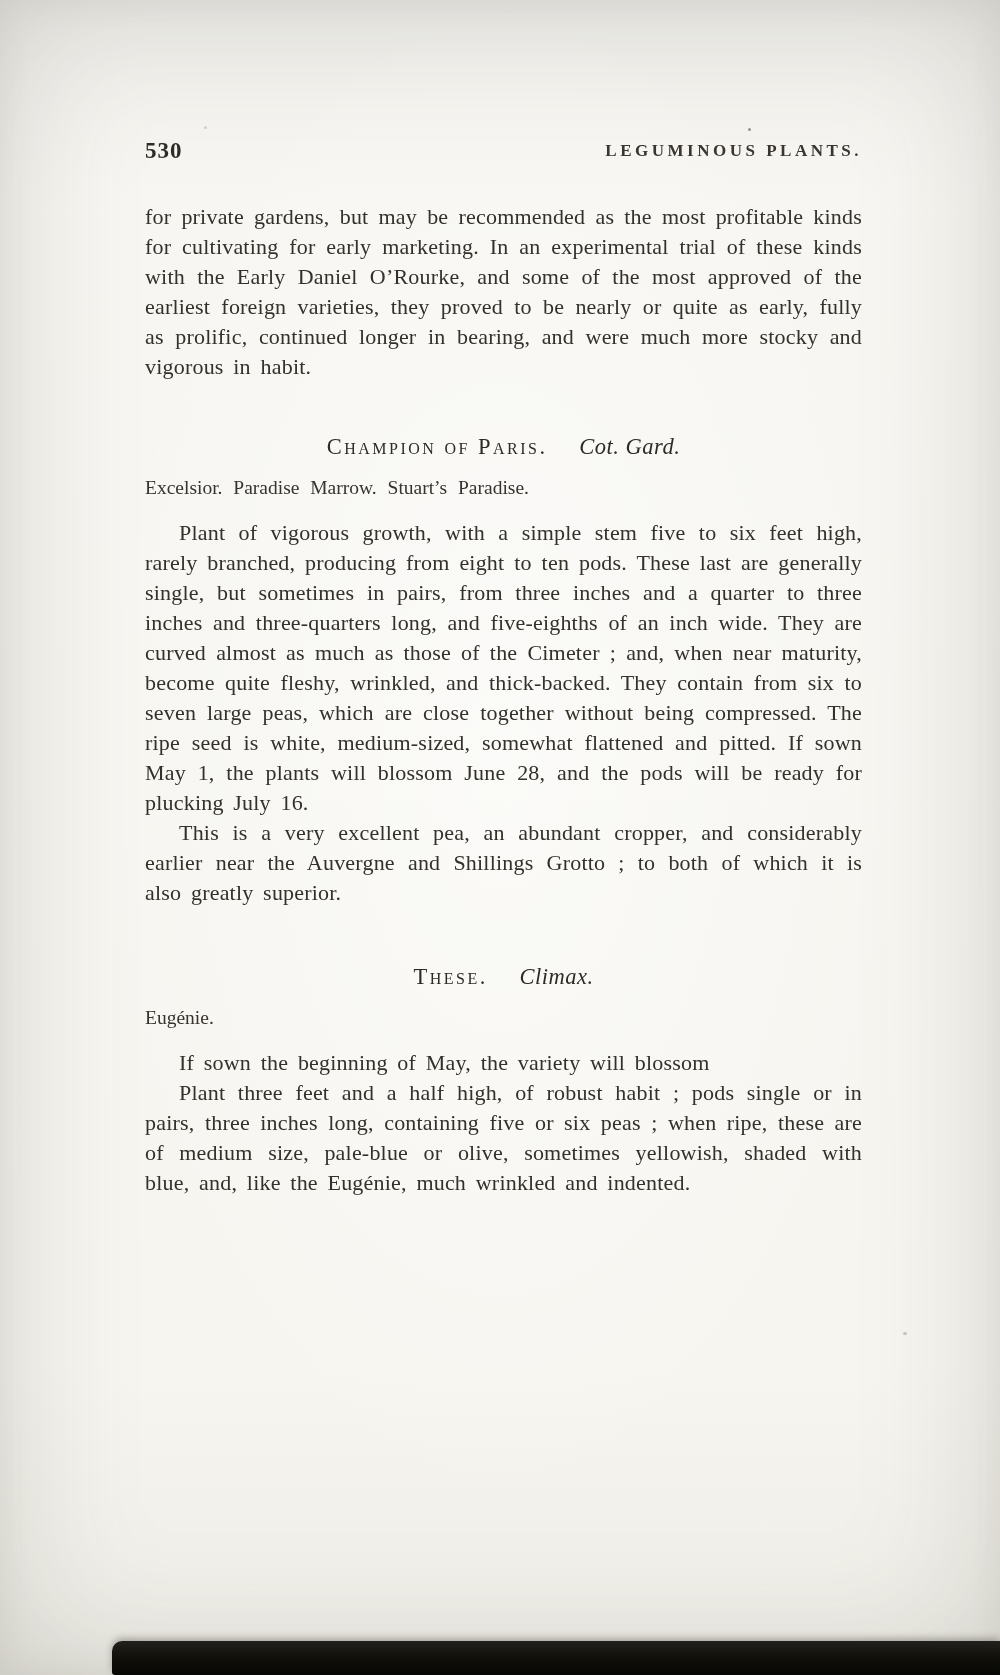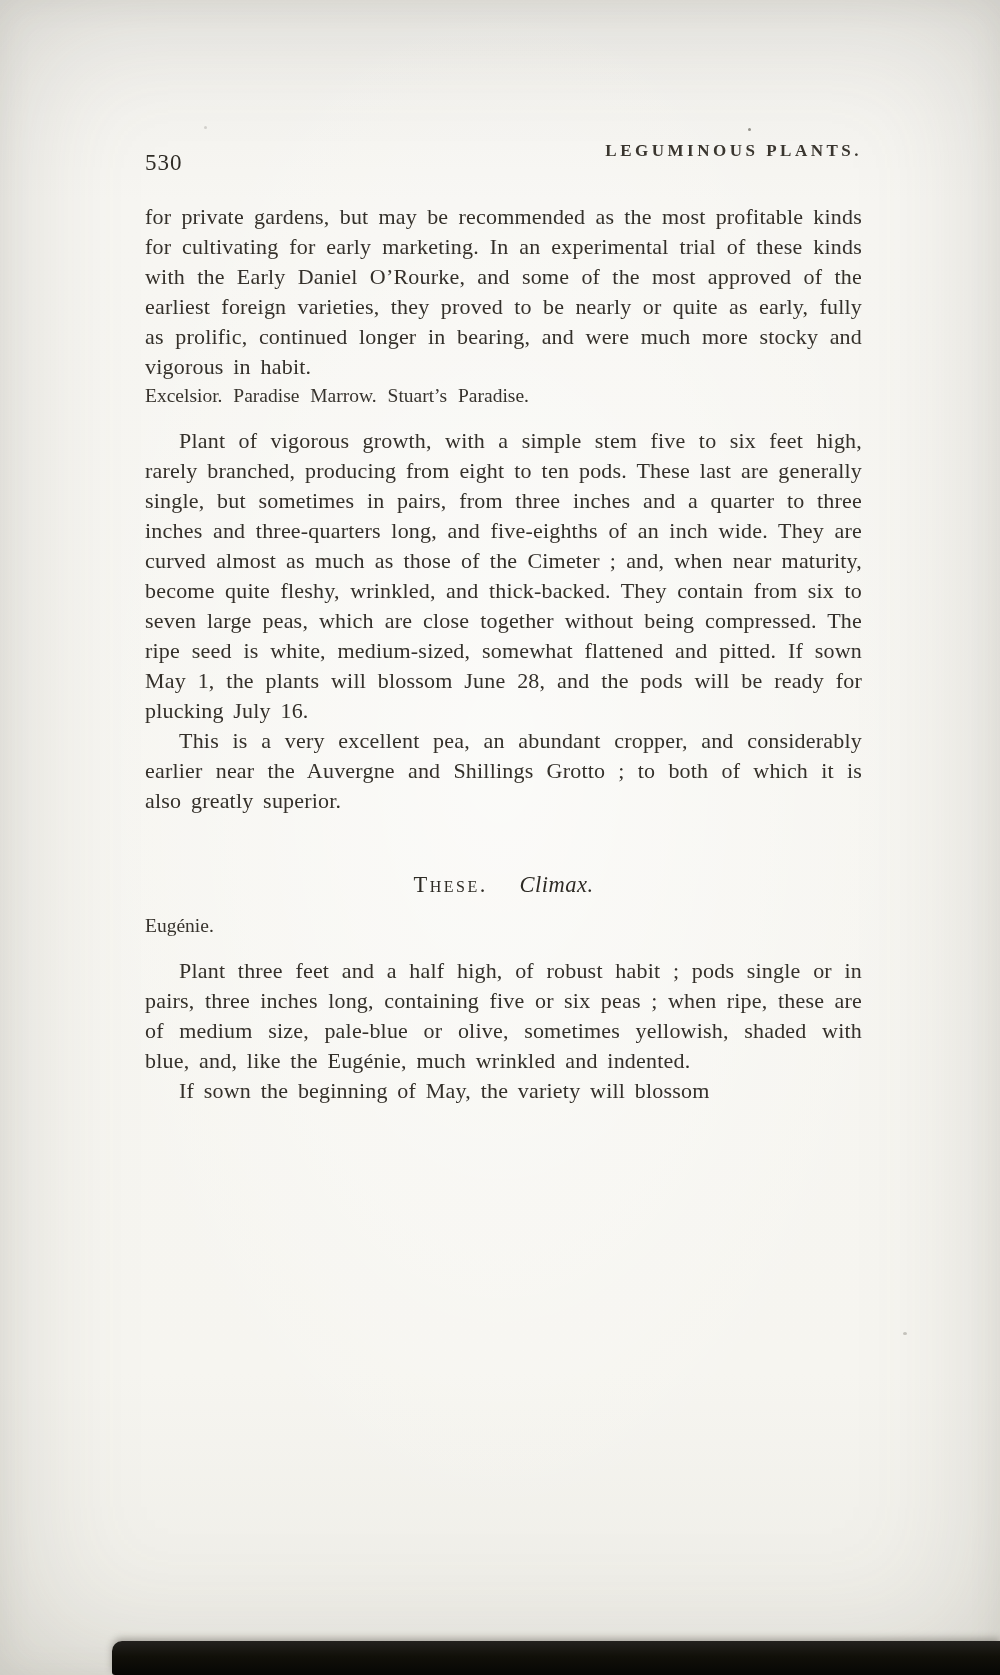--- a/index.html
+++ b/index.html
@@ -21,24 +21,25 @@
     color: #332f29;
   }
   .page-header {
     position: relative;
     height: 28px;
     margin-bottom: 36px;
   }
   .page-number {
     position: absolute;
     left: 0;
-    top: 12px;
+    top: 0;
     font-size: 23px;
     letter-spacing: 1px;
     color: #2f2c26;
+    font-weight: bold;
   }
   .running-head {
     display: block;
     text-align: right;
     font-size: 17px;
     letter-spacing: 3.5px;
     font-weight: 600;
     color: #3a362f;
     padding-top: 3px;
   }
@@ -110,33 +111,37 @@
 
   <header class="page-header">
     <span class="page-number">530</span>
     <span class="running-head">LEGUMINOUS PLANTS.</span>
   </header>
 
   <main class="page-body">
 
     <p class="para no-indent">for private gardens, but may be recommended as the most profitable kinds for cultivating for early marketing. In an experimental trial of these kinds with the Early Daniel O’Rourke, and some of the most approved of the earliest foreign varieties, they proved to be nearly or quite as early, fully as prolific, continued longer in bearing, and were much more stocky and vigorous in habit.</p>
 
+    <div class="section-heading">
+      <span class="variety-name">Champion of Paris.</span>
+      <span class="source-citation">Cot. Gard.</span>
+    </div>
 
     <p class="synonyms">Excelsior.   Paradise Marrow.   Stuart’s Paradise.</p>
 
     <p class="para">Plant of vigorous growth, with a simple stem five to six feet high, rarely branched, producing from eight to ten pods. These last are generally single, but sometimes in pairs, from three inches and a quarter to three inches and three-quarters long, and five-eighths of an inch wide. They are curved almost as much as those of the Cimeter ; and, when near maturity, become quite fleshy, wrinkled, and thick-backed. They contain from six to seven large peas, which are close together without being compressed. The ripe seed is white, medium-sized, somewhat flattened and pitted. If sown May 1, the plants will blossom June 28, and the pods will be ready for plucking July 16.</p>
     <p class="para">This is a very excellent pea, an abundant cropper, and considerably earlier near the Auvergne and Shillings Grotto ; to both of which it is also greatly superior.</p>
 
     <div class="section-heading second">
       <span class="variety-name">These.</span>
       <span class="source-citation">Climax.</span>
     </div>
 
     <p class="synonyms">Eugénie.</p>
 
+    <p class="para">If sown the beginning of May, the variety will blossom</p>
     <p class="para">Plant three feet and a half high, of robust habit ; pods single or in pairs, three inches long, containing five or six peas ; when ripe, these are of medium size, pale-blue or olive, sometimes yellowish, shaded with blue, and, like the Eugénie, much wrinkled and indented.</p>
-    <p class="para">If sown the beginning of May, the variety will blossom</p>
 
   </main>
 
   <div class="bottom-bar"></div>
 
 </div>
 
 </body></html>

